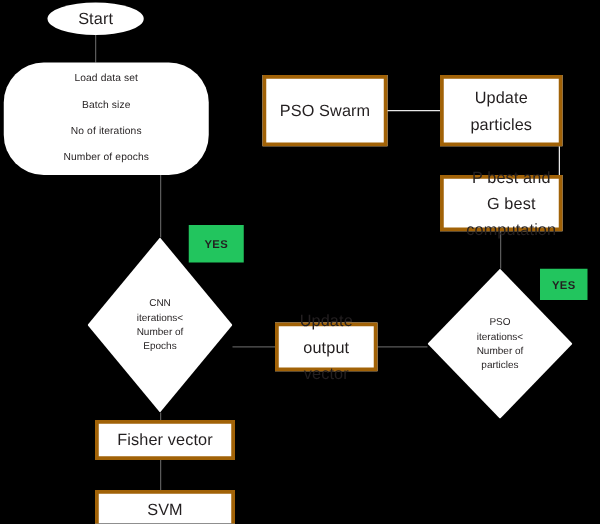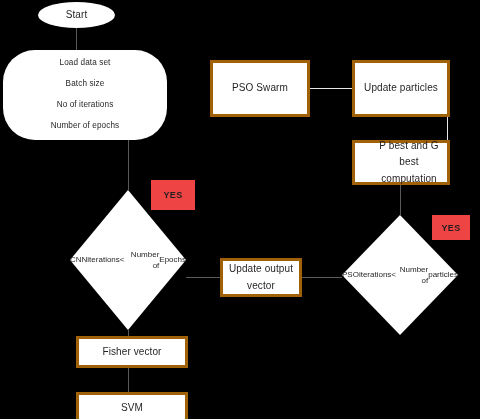--- a/index.html
+++ b/index.html
@@ -21,21 +21,21 @@
   .node {
     position: absolute;
     box-sizing: border-box;
     background: #ffffff;
     color: #231f20;
     display: flex;
     flex-direction: column;
     align-items: center;
     justify-content: center;
     text-align: center;
-    font-size: 10px;
+    font-size: 13px;
     line-height: 1.62;
     letter-spacing: 0.1px;
     z-index: 5;
   }
   .node .ln {
     display: block;
     width: 100%;
   }
   
   .terminator {
@@ -48,21 +48,21 @@
     font-size: 8.2px;
   }
   
   .proc {
     border: 3px solid #a16207;
   }
   
   .chip {
     position: absolute;
     box-sizing: border-box;
-    background: #ef4444;
+    background: #22c55e;
     color: #231f20;
     display: flex;
     align-items: center;
     justify-content: center;
     font-size: 9px;
     font-weight: 600;
     letter-spacing: 0.3px;
     z-index: 6;
   }
   
@@ -73,26 +73,27 @@
   .decision .dia {
     position: absolute;
     inset: 0;
     background: #ffffff;
     clip-path: polygon(50% 0%, 100% 50%, 50% 100%, 0% 50%);
   }
   .decision .dtext {
     position: absolute;
     inset: 0;
     display: flex;
+    flex-direction: column;
     align-items: center;
     justify-content: center;
     color: #231f20;
     font-size: 8px;
     line-height: 1.42;
-    text-align: right;
+    text-align: center;
     pointer-events: none;
   }
   
   .conn {
     position: absolute;
     background: #5a5a5a;
     z-index: 2;
   }
   .conn.h { height: 1px; }
   .conn.v { width: 1px; }

